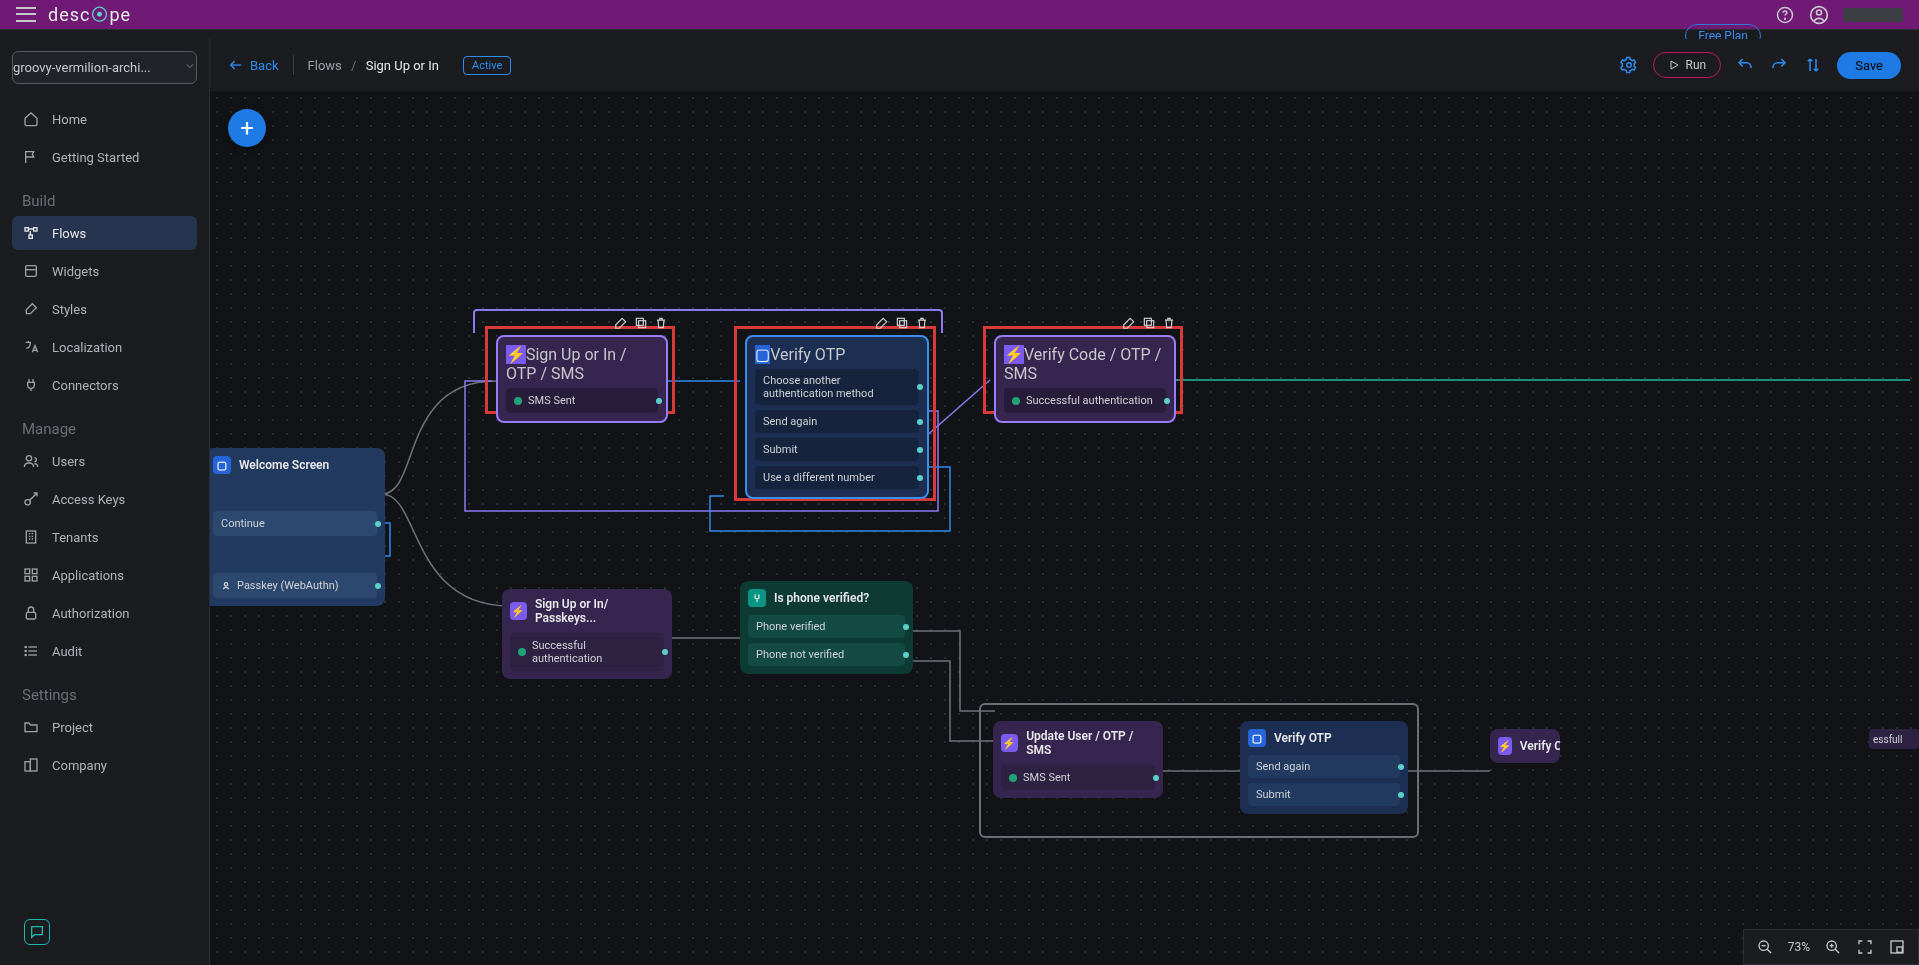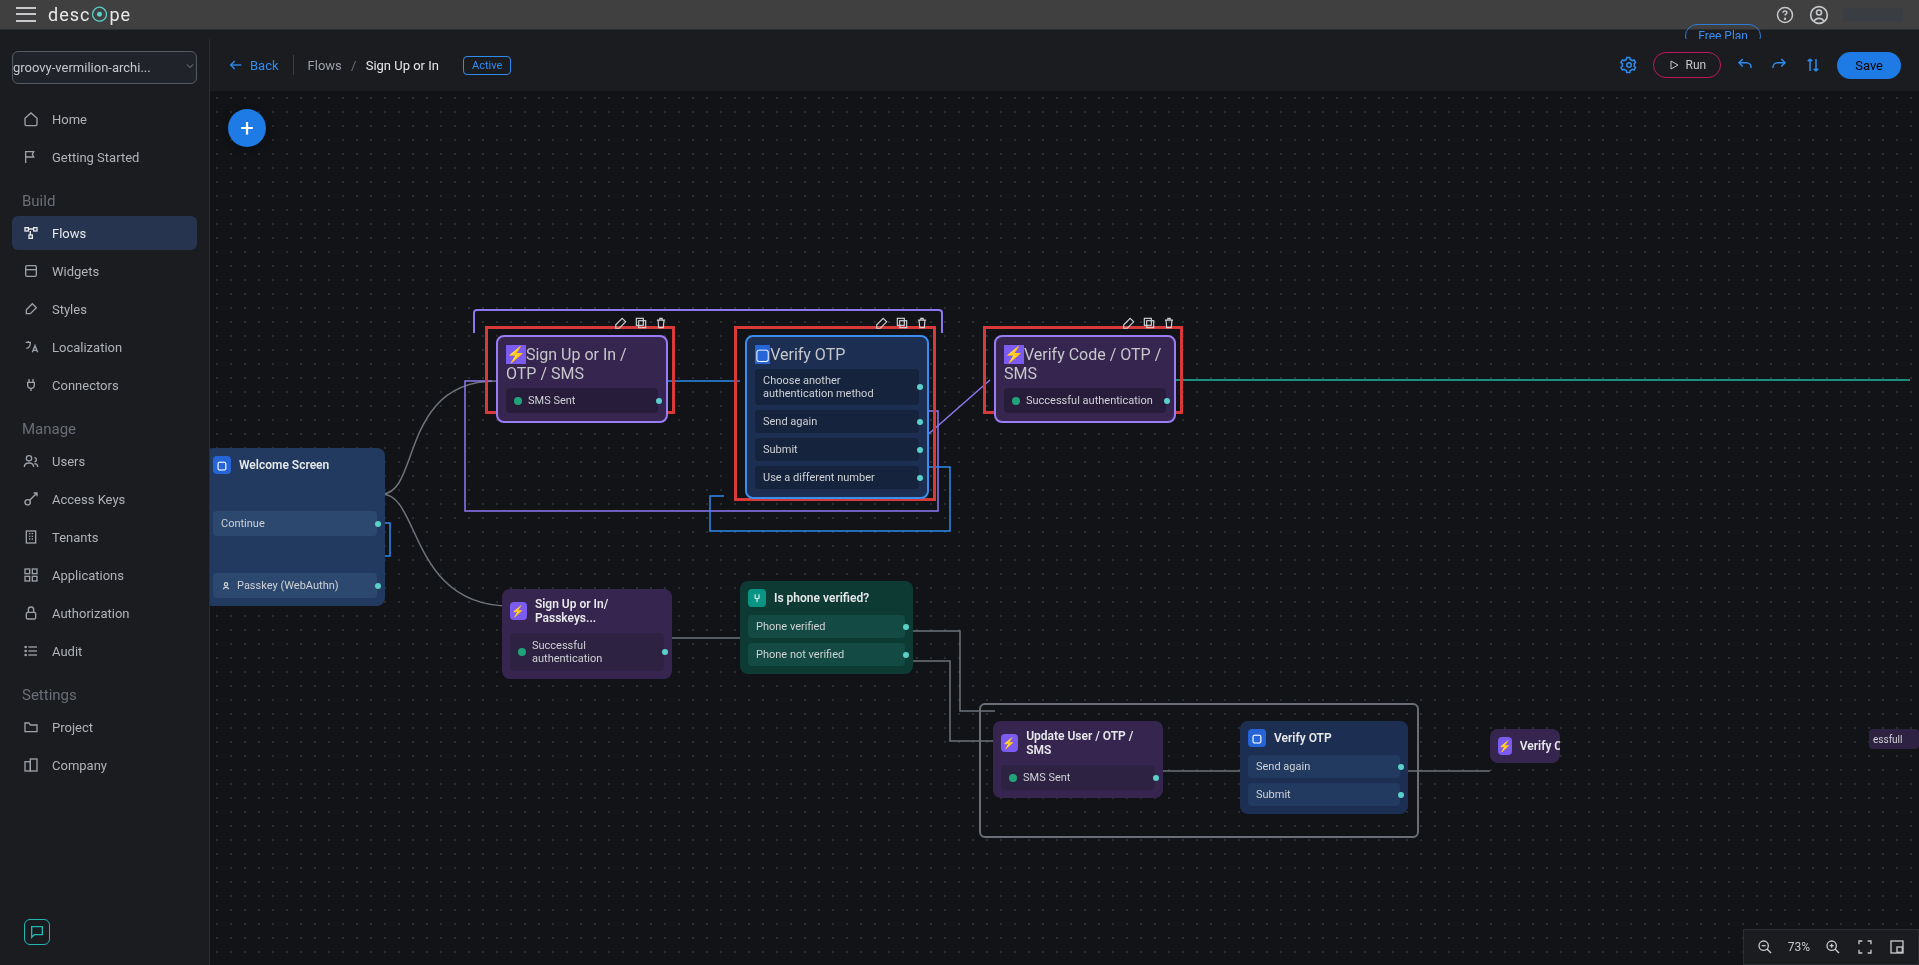--- a/index.html
+++ b/index.html
@@ -1,19 +1,19 @@
 <!DOCTYPE html>
 <html><head>
 <meta charset="utf-8">
 <style>
 * { margin:0; padding:0; box-sizing:border-box; font-family: -apple-system, BlinkMacSystemFont, "Segoe UI", Roboto, sans-serif; }
 body { background:#1a1c20; color:#c6c8cb; width:1919px; height:965px; overflow:hidden; position:relative; }
 
 
-.hdr { position:absolute; top:0; left:0; right:0; height:30px; background:#404040; display:flex; align-items:center; padding:0 16px; border-bottom:1px solid #2a2d33;}
+.hdr { position:absolute; top:0; left:0; right:0; height:30px; background:#701a75; display:flex; align-items:center; padding:0 16px; border-bottom:1px solid #2a2d33;}
 .hamburger { width:20px; height:20px; display:flex; flex-direction:column; justify-content:space-around; cursor:pointer; margin-right:12px;}
 .hamburger span { height:2px; background:#c6c8cb; }
 .logo { font-size:18px; font-weight:400; letter-spacing:1px; color:#e8e9eb;}
 .logo .sc { color:#e8e9eb; }
 .logo .o { color:#5ad0c8; }
 .hdr-right { margin-left:auto; display:flex; align-items:center; gap:14px;}
 .free-plan { border:1px solid #2e7cd6; color:#3b8ef0; padding:4px 12px; border-radius:14px; font-size:12px; cursor:pointer;margin-top:42px;}
 .hicon { width:20px; height:20px; color:#c6c8cb; cursor:pointer; display:flex; align-items:center; justify-content:center;}
 .username-blur { width:60px; height:14px; background:#3a3d42; border-radius:3px; }
 

